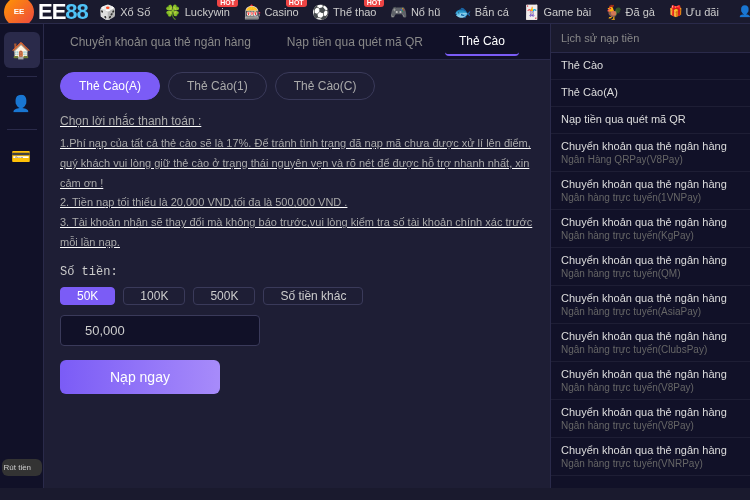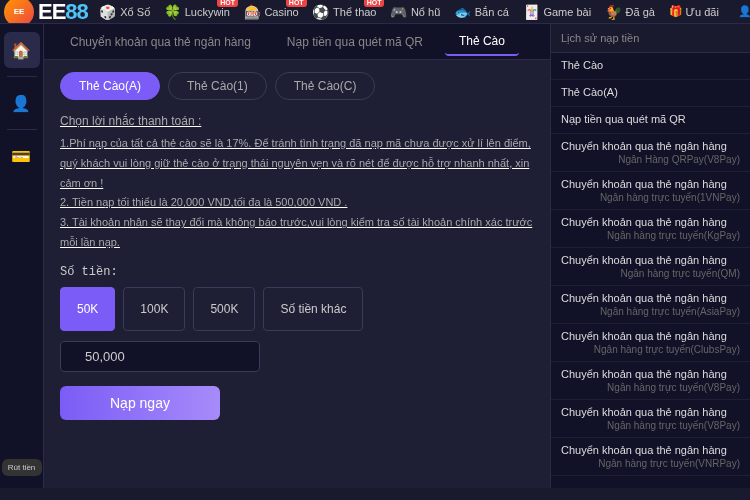--- a/index.html
+++ b/index.html
@@ -133,21 +133,21 @@
       width: 30px;
       height: 1px;
       background: #2a2a4a;
       margin: 4px 0;
     }
     .withdraw-btn {
       width: 40px;
       background: #333;
       border-radius: 6px;
       padding: 4px 2px;
-      text-align: center;
+      text-align: left;
       cursor: pointer;
       font-size: 8px;
       color: #ccc;
     }
 
     
     .content-area {
       flex: 1;
       display: flex;
       flex-direction: column;
@@ -228,21 +228,21 @@
       margin-bottom: 8px;
       font-family: Liberation Mono, monospace;
     }
     .amount-buttons {
       display: flex;
       gap: 8px;
       margin-bottom: 10px;
       flex-wrap: wrap;
     }
     .amount-btn {
-      padding: 14px 16px;
+      padding: 1px 16px;
       border-radius: 4px;
       border: 1px solid #3a3a5a;
       background: transparent;
       color: #ccc;
       cursor: pointer;
       font-size: 12px;
     }
     .amount-btn.active {
       background: #7b5cf6;
       border-color: #7b5cf6;
@@ -292,21 +292,20 @@
       border-bottom: 1px solid #1e1e35;
     }
     .right-panel-item .item-main {
       font-size: 11px;
       color: #ddd;
       margin-bottom: 2px;
     }
     .right-panel-item .item-sub {
       font-size: 10px;
       color: #666;
-      text-align: right;
     }
   </style>
 </head>
 <body>
 
 <div class="top-nav">
   <div class="logo-area">
     <div class="logo-circle">
       <span style="font-size:8px;font-weight:900;">EE</span>
     </div>

